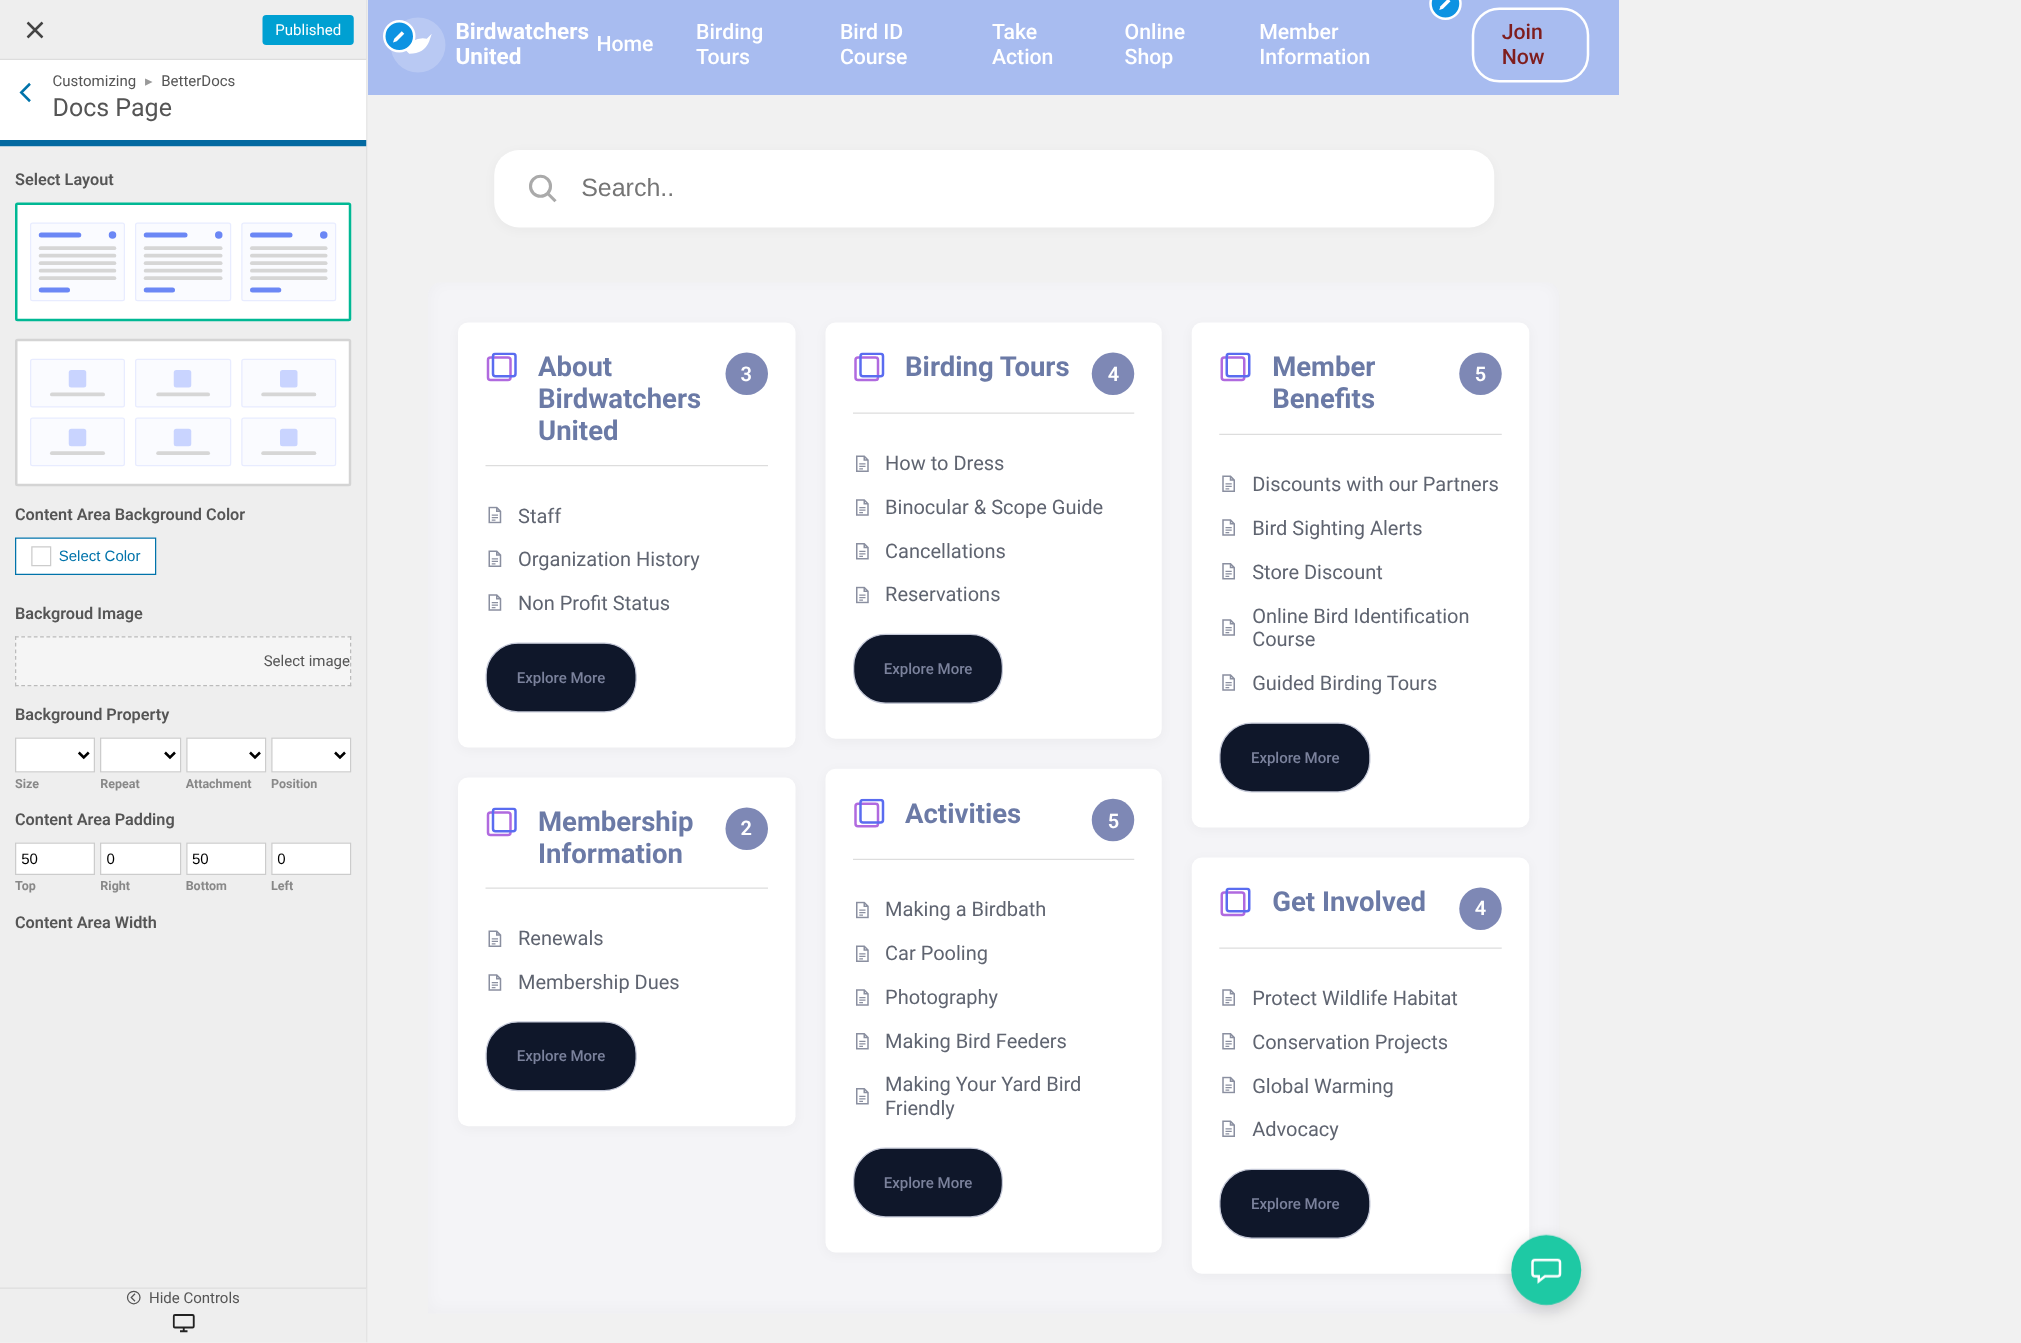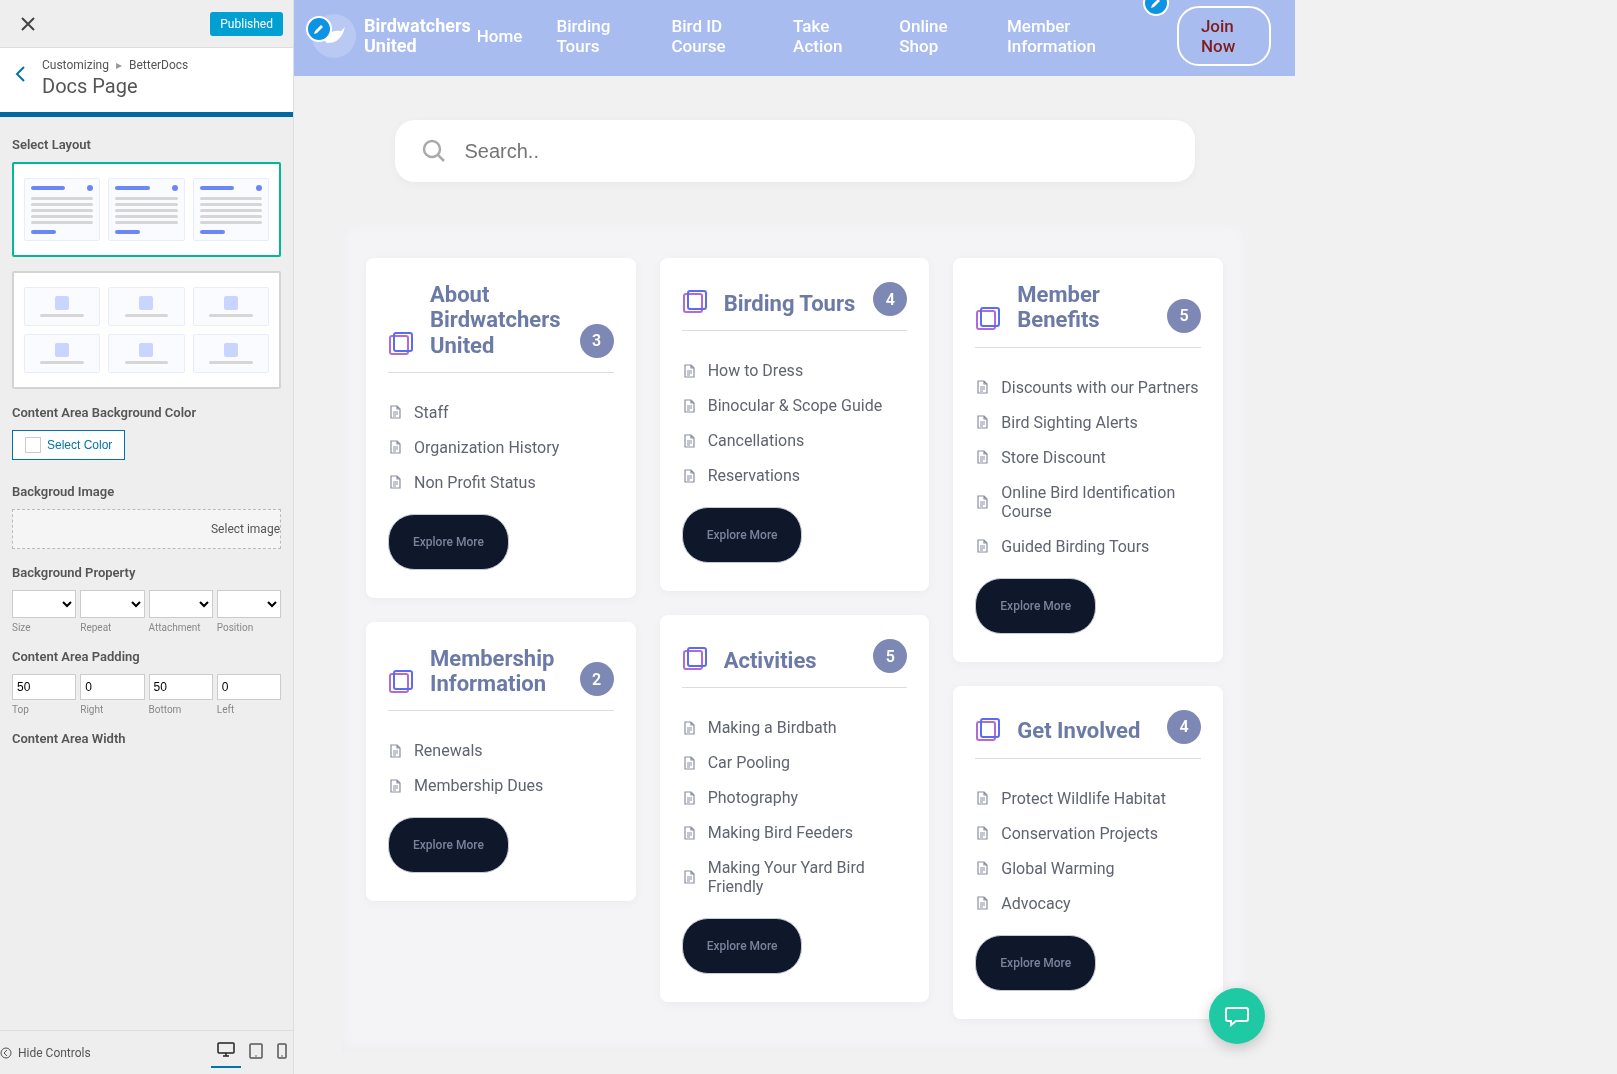--- a/index.html
+++ b/index.html
@@ -37,24 +37,24 @@
   .mini-icon { width: 14px; height: 14px; background: #c9d4ff; border-radius: 2px; }
   .mini-sm { height: 3px; width: 70%; background: #d6d6d6; border-radius: 2px; }
 
   .select-color-btn { border: 1px solid #0073aa; color: #0073aa; background: #fff; font-size: 12px; padding: 6px 12px; display: inline-flex; align-items: center; gap: 6px; cursor: pointer; margin-bottom: 16px; }
   .select-color-btn::before { content: ""; width: 14px; height: 14px; background: #fff; border: 1px solid #ccc; display: inline-block; }
   .select-image-btn { border: 1px dashed #bbb; background: #f5f5f5; width: 100%; text-align: right; padding: 12px 0; font-size: 12px; color: #555; cursor: pointer; margin-bottom: 16px; }
 
   .prop-row { display: flex; gap: 4px; margin-bottom: 4px; }
   .prop-row select, .prop-row input { flex: 1; border: 1px solid #ccc; background: #fff; font-size: 12px; padding: 5px 4px; min-width: 0; }
   .prop-labels { display: flex; gap: 4px; font-size: 10px; color: #888; margin-bottom: 16px; }
-  .prop-labels span { flex: 1; }
+  .prop-labels span { flex: 1; font-weight: bold; }
 
   
-  .device-bar { height: 44px; border-top: 1px solid #ddd; background: #eeeeee; display: flex; align-items: center; padding: 0 0; gap: 2px; font-size: 12px; color: #555; }
+  .device-bar { height: 44px; border-top: 1px solid #ddd; background: #eeeeee; display: flex; align-items: center; padding: 0 10px; gap: 2px; font-size: 12px; color: #555; flex-direction: column; }
   .hide-controls { display: flex; align-items: center; gap: 6px; cursor: pointer; flex: 1; }
   .dev-icon { cursor: pointer; color: #555; font-size: 16px; padding: 4px 6px; }
   .dev-icon.active { border-bottom: 2px solid #0073aa; color: #222; }
 
   
   .preview { flex: 1; position: relative; overflow: hidden; background: #f1f1f1; }
   .preview-inner { position: absolute; inset: 0; overflow-y: scroll; }
 
   .site-header { background: #a8bcf0; height: 76px; display: flex; align-items: center; padding: 0 24px 4px 18px; gap: 6px; position: relative; }
   .logo-wrap { display: flex; align-items: center; gap: 8px; position: relative; }
@@ -67,21 +67,21 @@
   .edit-pin { position: absolute; width: 26px; height: 26px; background: #0d93e2; border: 2px solid #fff; border-radius: 50%; display: flex; align-items: center; justify-content: center; color: #fff; font-size: 12px; z-index: 5; cursor: pointer; }
 
   .search-wrap { display: flex; justify-content: center; padding: 44px 0 44px; }
   .search-box { width: 800px; background: #fff; border-radius: 20px; box-shadow: 0 2px 10px rgba(0,0,0,0.04); display: flex; align-items: center; padding: 18px 26px; gap: 18px; }
   .search-box input { border: none; outline: none; font-size: 20px; color: #888; flex: 1; }
   .search-icon { color: #aaa; }
 
   .content-sheet { background: #f4f4f7; margin: 0 48px 40px; border-radius: 10px 10px 0 0; padding: 32px 24px; box-shadow: 0 -2px 14px rgba(0,0,0,0.03) inset; }
   .cards { display: grid; grid-template-columns: repeat(3, 1fr); gap: 24px; align-items: start; }
   .card { background: #fff; border-radius: 8px; padding: 24px 22px 28px; box-shadow: 0 2px 10px rgba(0,0,0,0.04); }
-  .card-head { display: flex; align-items: flex-end; gap: 16px; border-bottom: 1px solid #ddd; padding-bottom: 14px; margin-bottom: 22px; }
+  .card-head { display: flex; align-items: flex-start; gap: 16px; border-bottom: 1px solid #ddd; padding-bottom: 14px; margin-bottom: 22px; }
   .card-icon { width: 26px; height: 26px; flex-shrink: 0; }
   .card-title { font-size: 22px; font-weight: 700; color: #6b7aa6; flex: 1; line-height: 1.15; }
   .card-count { width: 34px; height: 34px; border-radius: 50%; background: #7e88b5; color: #fff; display: flex; align-items: center; justify-content: center; font-weight: 600; font-size: 16px; flex-shrink: 0; }
   .card-list { list-style: none; }
   .card-list li { display: flex; align-items: center; gap: 12px; padding: 8px 0; font-size: 16px; color: #5f6470; cursor: pointer; }
   .doc-icon { width: 14px; height: 14px; flex-shrink: 0; color: #8a8fa0; }
   .explore-btn { border: 1px solid #c5c9d8; color: #7b829c; background: #0f172a; padding: 20px 24px; border-radius: 26px; font-size: 12px; font-weight: 500; cursor: pointer; margin-top: 14px; display: inline-block; }
 
   .col { display: flex; flex-direction: column; gap: 24px; }
 

